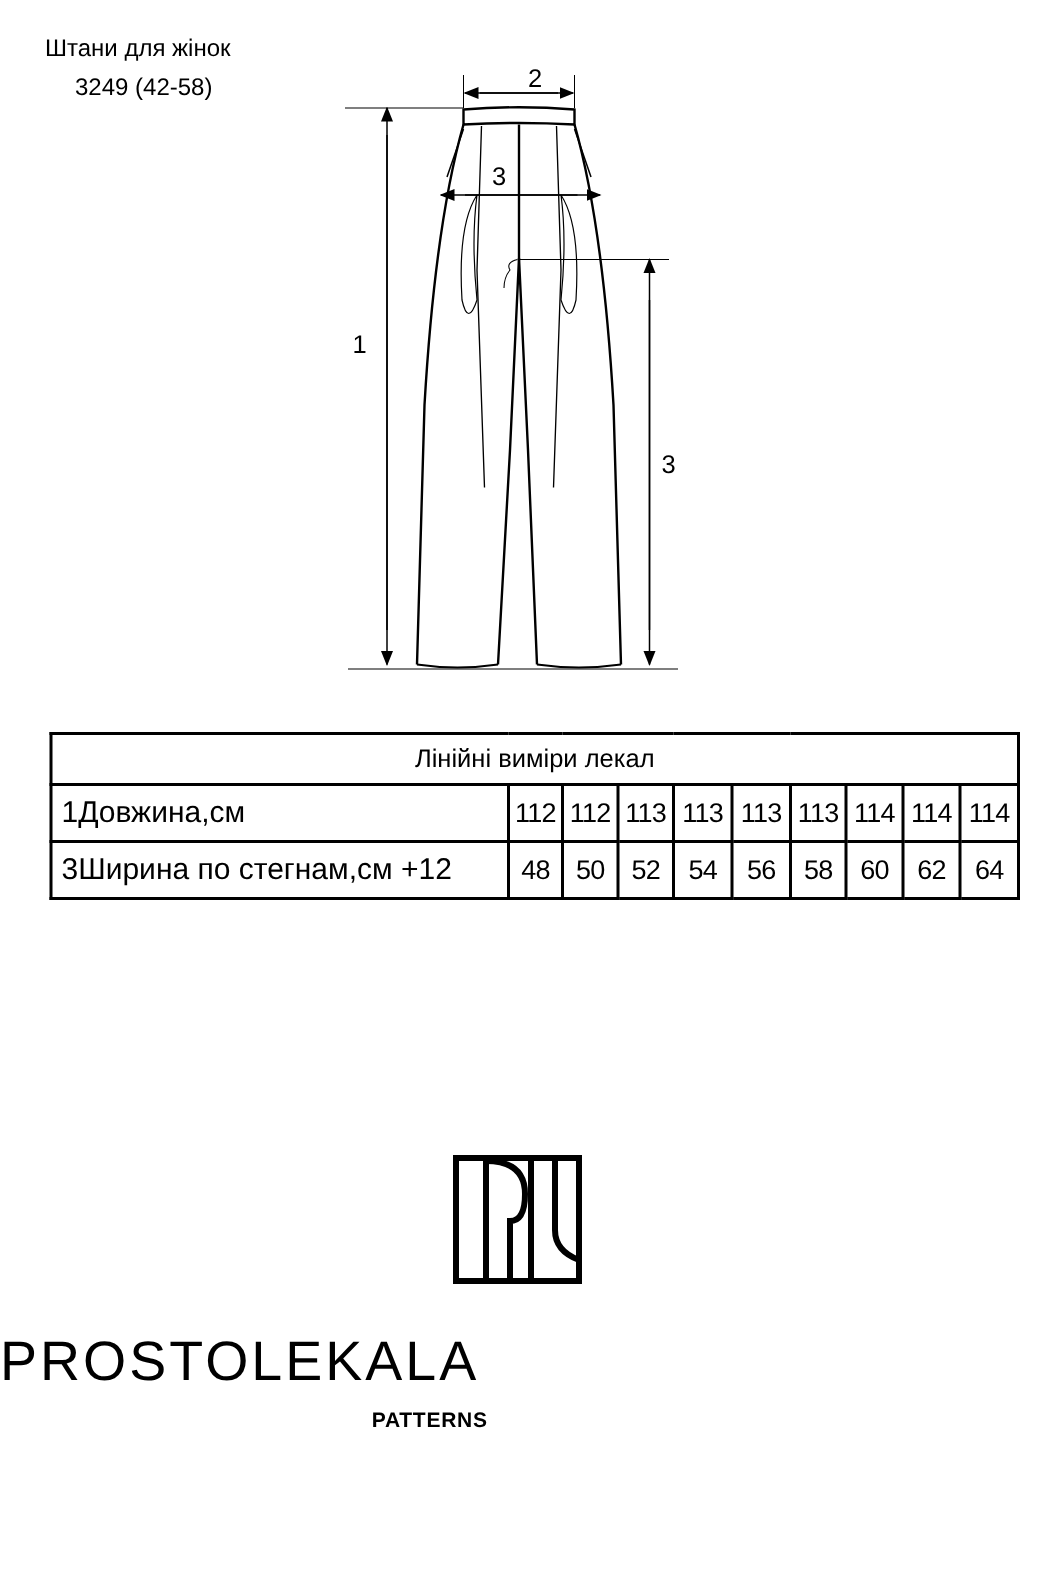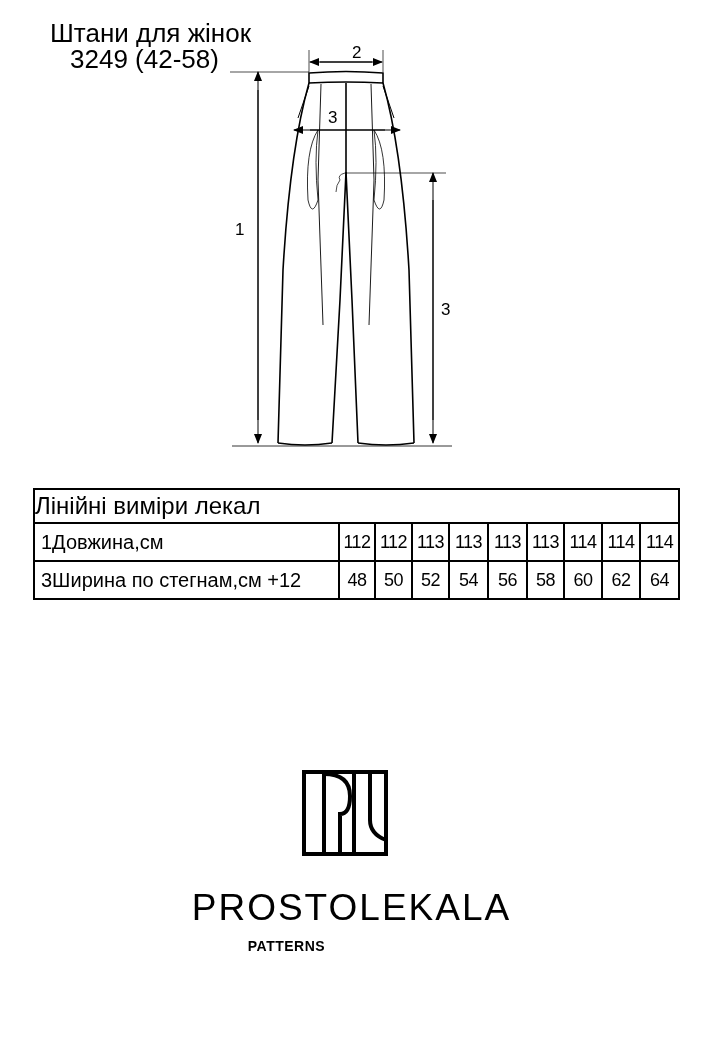--- a/index.html
+++ b/index.html
@@ -1,28 +1,28 @@
 <!DOCTYPE html>
 <html><head>
   <meta charset="utf-8">
   <style>
     html, body { margin: 0; padding: 0; background: #ffffff; }
     body { width: 703px; height: 1049px; position: relative; overflow: hidden; font-family: "Liberation Sans", sans-serif; color: #000; }
-    .title { position: absolute; left: 50px; top: 20px; font-size: 26px; line-height: 26px; }
+    .title { position: absolute; left: 30px; top: 20px; font-size: 16px; line-height: 26px; }
     .title .l2 { padding-left: 20px; display: block; }
     .drawing { position: absolute; left: 0; top: 0; }
     .dim-label { position: absolute; font-size: 17px; }
     table.sizes { position: absolute; left: 33px; top: 488px; width: 645px; border-collapse: collapse; table-layout: fixed; }
     table.sizes td { border: 2px solid #000; padding: 0; height: 36px; font-size: 19px; }
-    table.sizes td.head { text-align: left; font-size: 24px; height: 32px; margin-top: 48px; }
+    table.sizes td.head { text-align: center; font-size: 17px; height: 32px; margin-top: 48px; }
     table.sizes td.lbl { padding-left: 6px; white-space: nowrap; font-size: 20px; }
     table.sizes tr.hdr td.lbl { font-size: 23px; }
     table.sizes td.num { text-align: center; font-size: 18px; letter-spacing: -0.5px; }
     .logo { position: absolute; left: 302px; top: 770px; }
-    .brand { position: absolute; left: 0; width: 703px; top: 887px; text-align: center; font-size: 37px; letter-spacing: 2px; font-weight: normal; }
+    .brand { position: absolute; left: 0; width: 703px; top: 887px; text-align: left; font-size: 37px; letter-spacing: 2px; font-weight: normal; }
     .sub { position: absolute; left: 0; width: 573px; top: 938px; text-align: center; font-size: 14px; font-weight: bold; letter-spacing: 0.5px; }
   </style>
 </head>
 <body>
 
 <div class="title">
   <span>Штани для жінок</span>
   <span class="l2">3249 (42-58)</span>
 </div>
 

